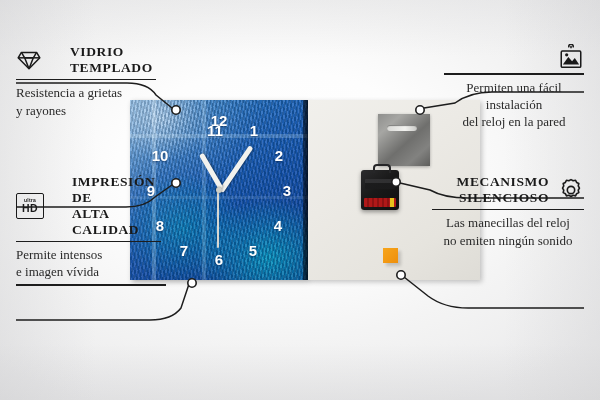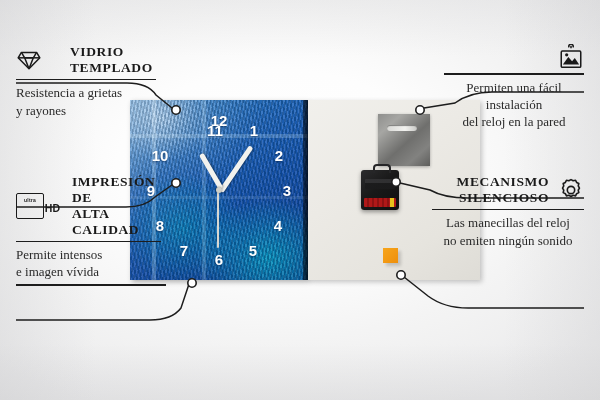--- a/index.html
+++ b/index.html
@@ -133,21 +133,21 @@
 
   .ico{flex:0 0 auto;width:26px;height:26px;display:block;}
   .ico svg{display:block;width:26px;height:26px;}
 
   
   .hdbox{
     flex:0 0 auto;width:26px;height:24px;border:1.6px solid #1a1a1a;border-radius:2px;
     display:flex;flex-direction:column;align-items:center;justify-content:center;line-height:1;
   }
   .hdbox .u{font-family:"Liberation Sans", sans-serif;font-size:5px;font-weight:700;color:#1a1a1a;letter-spacing:.2px;}
-  .hdbox .h{font-family:"Liberation Sans", sans-serif;font-size:10.5px;font-weight:700;color:#1a1a1a;letter-spacing:.3px;padding-left:45px;}
+  .hdbox .h{font-family:"Liberation Sans", sans-serif;font-size:10.5px;font-weight:700;color:#1a1a1a;letter-spacing:.3px;}
 
   
   #wires{position:absolute;left:0;top:0;width:600px;height:400px;pointer-events:none;}
 </style>
 </head>
 <body>
 
 <div id="stage">
 
   <div id="product">

